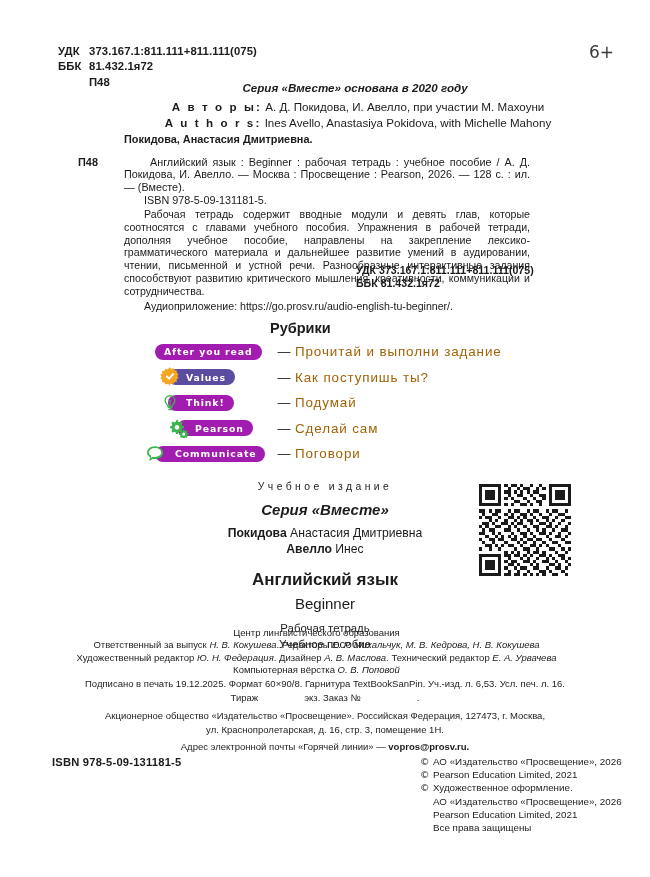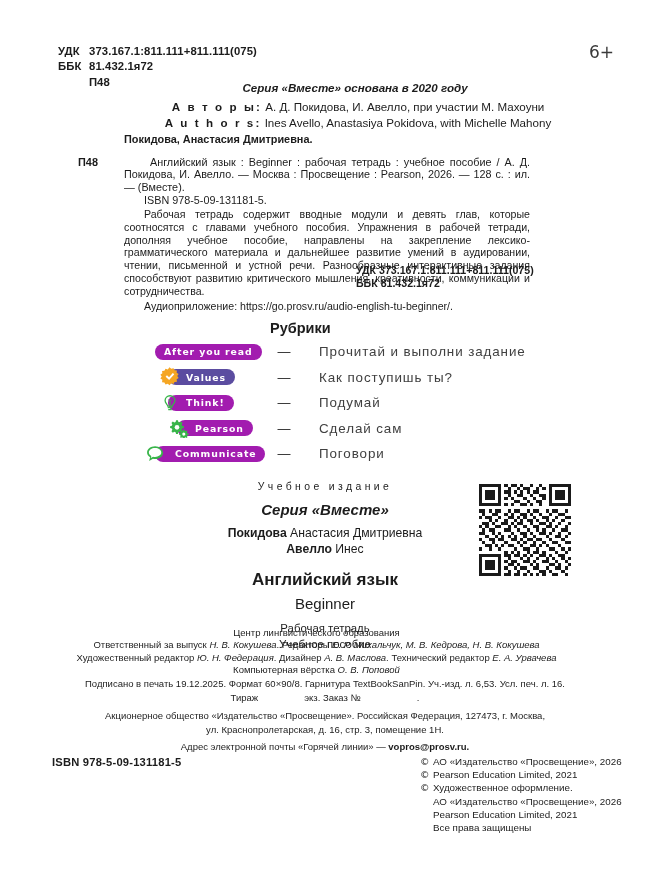--- a/index.html
+++ b/index.html
@@ -176,22 +176,21 @@
   .rub-dash {
     width: 22px;
     flex: none;
     text-align: center;
     font-size: 13px;
     color: #1c1c1c;
   }
   .rub-text {
     font-size: 13.4px;
     letter-spacing: 0.9px;
-    color: #404040;
-    margin-left: 24px;
+    color: #a16207;
   }
 
   .badge {
     display: inline-flex;
     align-items: center;
     border-radius: 10px;
     height: 16px;
     color: #ffffff;
     font-size: 9.3px;
     font-weight: bold;

